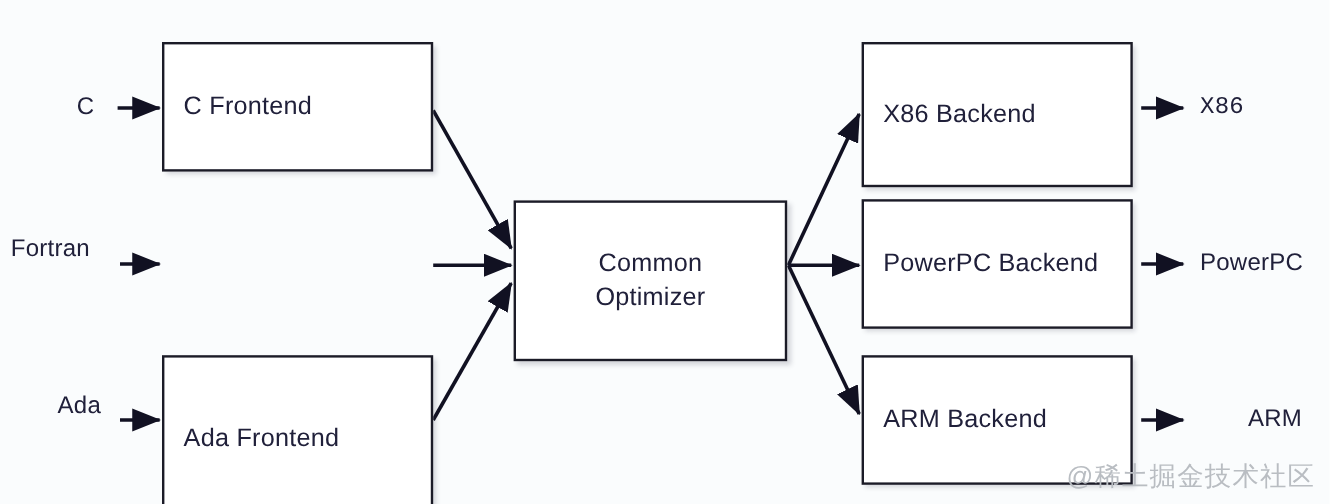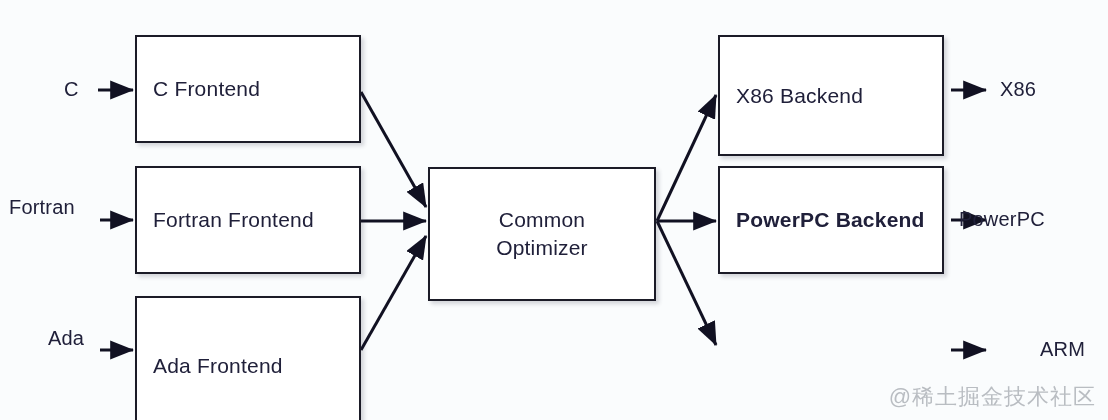--- a/index.html
+++ b/index.html
@@ -96,38 +96,38 @@
     <line x1="951" y1="350" x2="986" y2="350" stroke="#111122" stroke-width="3" marker-end="url(#arrowhead-big)"></line>
   </svg>
 
   <div class="io-label" style="left:64px; top:78px;">C</div>
   <div class="io-label" style="left:9px; top:196px;">Fortran</div>
   <div class="io-label" style="left:48px; top:327px;">Ada</div>
 
   <div class="node-box left-align" style="left:135px; top:35px; width:226px; height:108px;">
     <span class="node-label">C Frontend</span>
   </div>
-  <div class="node-box left-align" style="left:135px; top:166px; width:226px; height:108px;">
-    <span class="node-label">Fortran Frontend</span>
-  </div>
   <div class="node-box left-align" style="left:135px; top:296px; width:226px; height:140px;">
     <span class="node-label">Ada Frontend</span>
   </div>
 
   <div class="node-box center-align" style="left:428px; top:167px; width:228px; height:134px;">
     <span class="node-label">Common
 Optimizer</span>
   </div>
 
   <div class="node-box left-align" style="left:718px; top:35px; width:226px; height:121px;">
     <span class="node-label">X86 Backend</span>
   </div>
-  <div class="node-box left-align" style="left:718px; top:166px; width:226px; height:108px;font-weight:bold;">
+  <div class="node-box left-align" style="left:718px; top:166px; width:226px; height:108px;">
     <span class="node-label">PowerPC Backend</span>
   </div>
+  <div class="node-box left-align" style="left:718px; top:296px; width:226px; height:108px;">
+    <span class="node-label">ARM Backend</span>
+  </div>
 
-  <div class="io-label" style="left:1000px; top:78px;">X86</div>
-  <div class="io-label" style="left:959px; top:208px;">PowerPC</div>
+  <div class="io-label" style="left:1000px; top:78px;font-family:Liberation Mono, monospace;">X86</div>
+  <div class="io-label" style="left:1000px; top:208px;">PowerPC</div>
   <div class="io-label" style="left:1040px; top:338px;">ARM</div>
 
   <div class="watermark">@稀土掘金技术社区</div>
 
 </div>
 
 </body></html>

